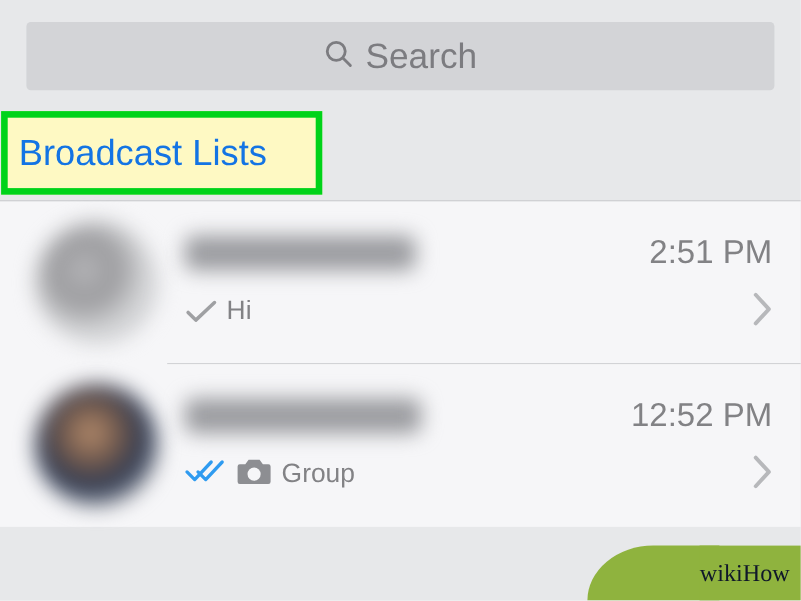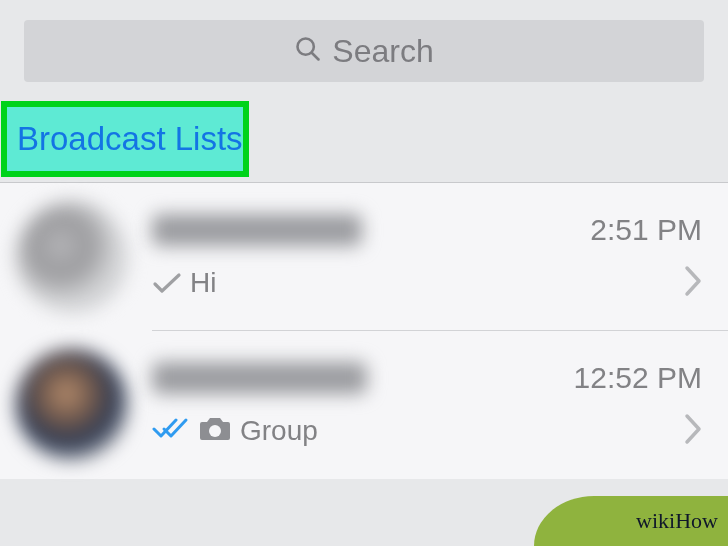--- a/index.html
+++ b/index.html
@@ -36,24 +36,24 @@
       display: flex;
       justify-content: space-between;
       align-items: center;
       padding: 14px 24px 28px 4px;
       position: relative;
     }
     .highlight-box {
       position: absolute;
       left: 1px;
       top: -1px;
-      width: 248px;
+      width: 292px;
       height: 76px;
       border: 6px solid #00d31a;
-      background: #5eead4;
+      background: #fef9c3;
       z-index: 1;
       display: flex;
       align-items: center;
       padding-left: 10px;
     }
     .broadcast-link {
       font-size: 33px;
       color: #1374e4;
       font-weight: 400;
     }
@@ -62,21 +62,21 @@
       color: #1374e4;
       font-weight: 400;
     }
     .chat-list {
       background: #f6f6f8;
       border-top: 1px solid #c8c9cc;
     }
     .chat-row {
       display: flex;
       align-items: center;
-      padding: 18px 18px 18px 16px;
+      padding: 18px 18px 18px 32px;
       position: relative;
     }
     .avatar {
       width: 112px;
       height: 112px;
       border-radius: 56px;
       filter: blur(9px);
       flex-shrink: 0;
     }
     .avatar1 { background: radial-gradient(circle at 40% 40%, #b7b7ba 0%, #9a9a9d 30%, #d6d7d9 60%, #c5c6c9 100%); }
@@ -108,21 +108,21 @@
     }
     .chat-bottom {
       display: flex;
       justify-content: space-between;
       align-items: center;
     }
     .msg {
       display: flex;
       align-items: center;
       gap: 8px;
-      font-size: 28px;
+      font-size: 24px;
       color: #828285;
     }
     .check {
       display: inline-flex;
     }
     .check svg { width: 30px; height: 24px; }
     .dblcheck svg { width: 38px; height: 24px; }
     .camera-icon svg { width: 34px; height: 28px; fill: #8d8e92; }
     .chevron svg { width: 18px; height: 32px; stroke: #b7b8bb; fill: none; }
     .sep {

